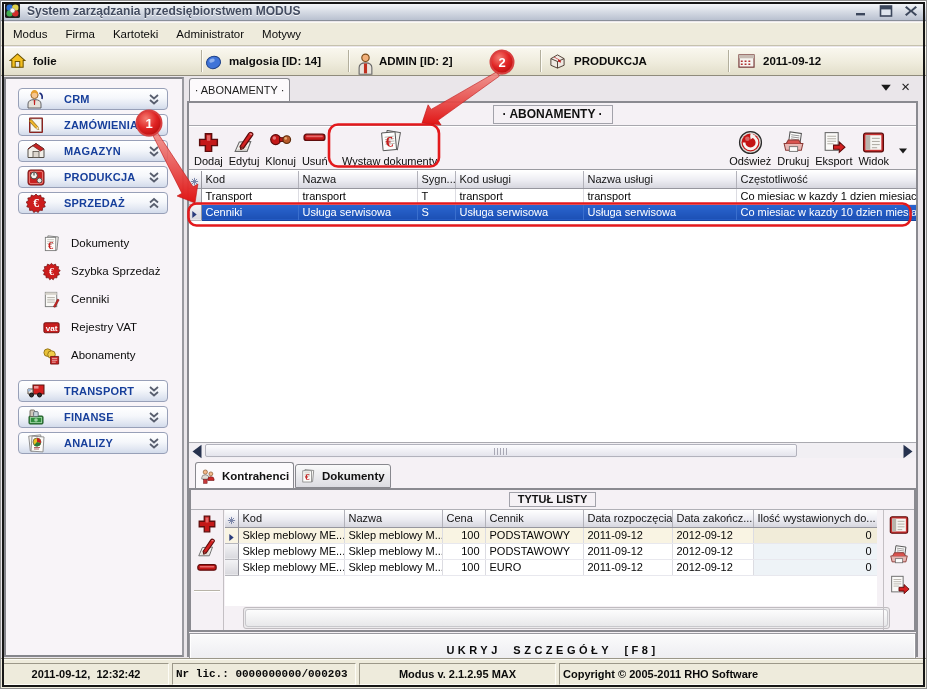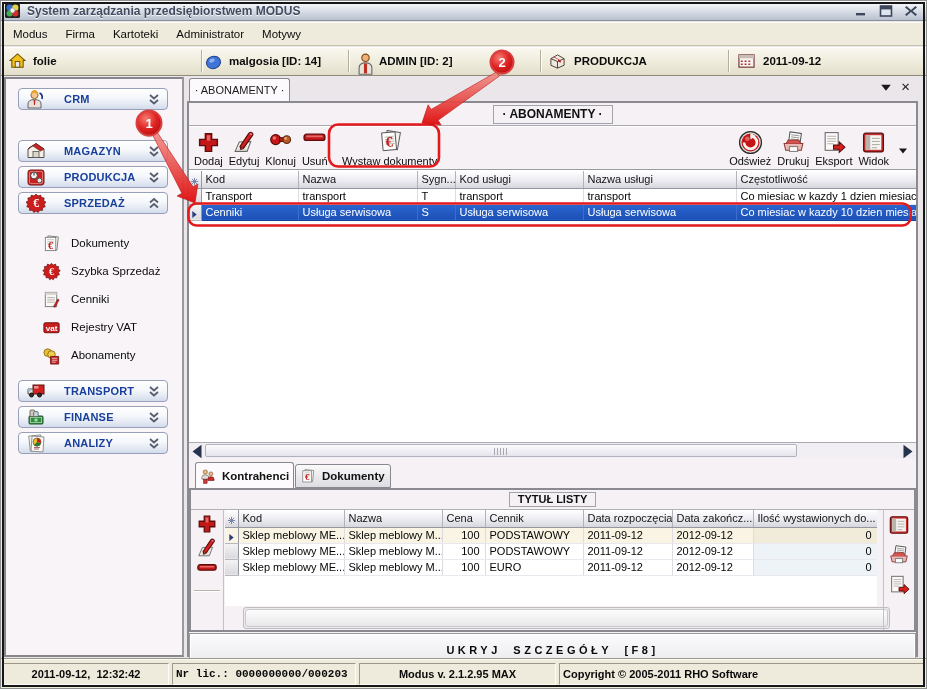--- a/index.html
+++ b/index.html
@@ -238,20 +238,33 @@
   <div id="sidebar">
       <div class="nav-group" style="top: 9px;">
         <span class="g-icon"><svg viewBox="0 0 20 20">
             <path d="M13.5 4 q3.5 1.5 2.5 6" fill="none" stroke="#1a2a7a" stroke-width="1.6"></path>
             <circle cx="8.5" cy="6" r="3.6" fill="#f6c690" stroke="#8a5a20" stroke-width=".9"></circle>
             <path d="M5 6 q3.5 -4.5 7 0 q0 -5 -3.5 -5 q-3.5 0 -3.5 5z" fill="#e8a030"></path>
             <path d="M2 19 L2 15 Q2 10.6 8.5 10.6 Q15 10.6 15 15 L15 19 Z" fill="#e6e2da" stroke="#55555a" stroke-width=".9"></path>
             <path d="M7.7 11 L9.3 11 L9 16 L8 16 Z" fill="#c02020"></path>
           </svg></span>
         <span class="g-label">CRM</span>
+        <span class="g-chev"><svg viewBox="0 0 12 14">
+            <path d="M2 2 L6 5.5 L10 2" fill="none" stroke="#585e6e" stroke-width="1.8"></path>
+            <path d="M2 7 L6 10.5 L10 7" fill="none" stroke="#585e6e" stroke-width="1.8"></path>
+          </svg></span>
+      </div>
+      <div class="nav-group" style="top: 35px;">
+        <span class="g-icon"><svg viewBox="0 0 20 20">
+            <rect x="3" y="2.5" width="14" height="15.5" rx="1" fill="#8c2420"></rect>
+            <rect x="4.6" y="4" width="10.8" height="12.5" fill="#f8f6f2" stroke="#aaa" stroke-width=".5"></rect>
+            <path d="M3 6 L10 13.5 L12.8 14.6 L11.9 11.8 L5.2 4.4 Z" fill="#f0b428" stroke="#8a6410" stroke-width=".8"></path>
+            <path d="M10 13.5 L12.8 14.6 L11.9 11.8 Z" fill="#f4e0c0"></path>
+          </svg></span>
+        <span class="g-label">ZAMÓWIENIA</span>
         <span class="g-chev"><svg viewBox="0 0 12 14">
             <path d="M2 2 L6 5.5 L10 2" fill="none" stroke="#585e6e" stroke-width="1.8"></path>
             <path d="M2 7 L6 10.5 L10 7" fill="none" stroke="#585e6e" stroke-width="1.8"></path>
           </svg></span>
       </div>
       <div class="nav-group" style="top: 61px;">
         <span class="g-icon"><svg viewBox="0 0 20 20">
             <path d="M2 8 L10 2.5 L18 8 L18 16.5 L2 16.5 Z" fill="#f2efe9" stroke="#55504a" stroke-width="1"></path>
             <path d="M2 8 L10 2.5 L18 8 L14.5 10 L6.5 4.6 Z" fill="#c82424" stroke="#70201c" stroke-width=".8"></path>
             <rect x="7" y="10.5" width="6" height="6" fill="#dcd6ce" stroke="#55504a" stroke-width=".8"></rect>

